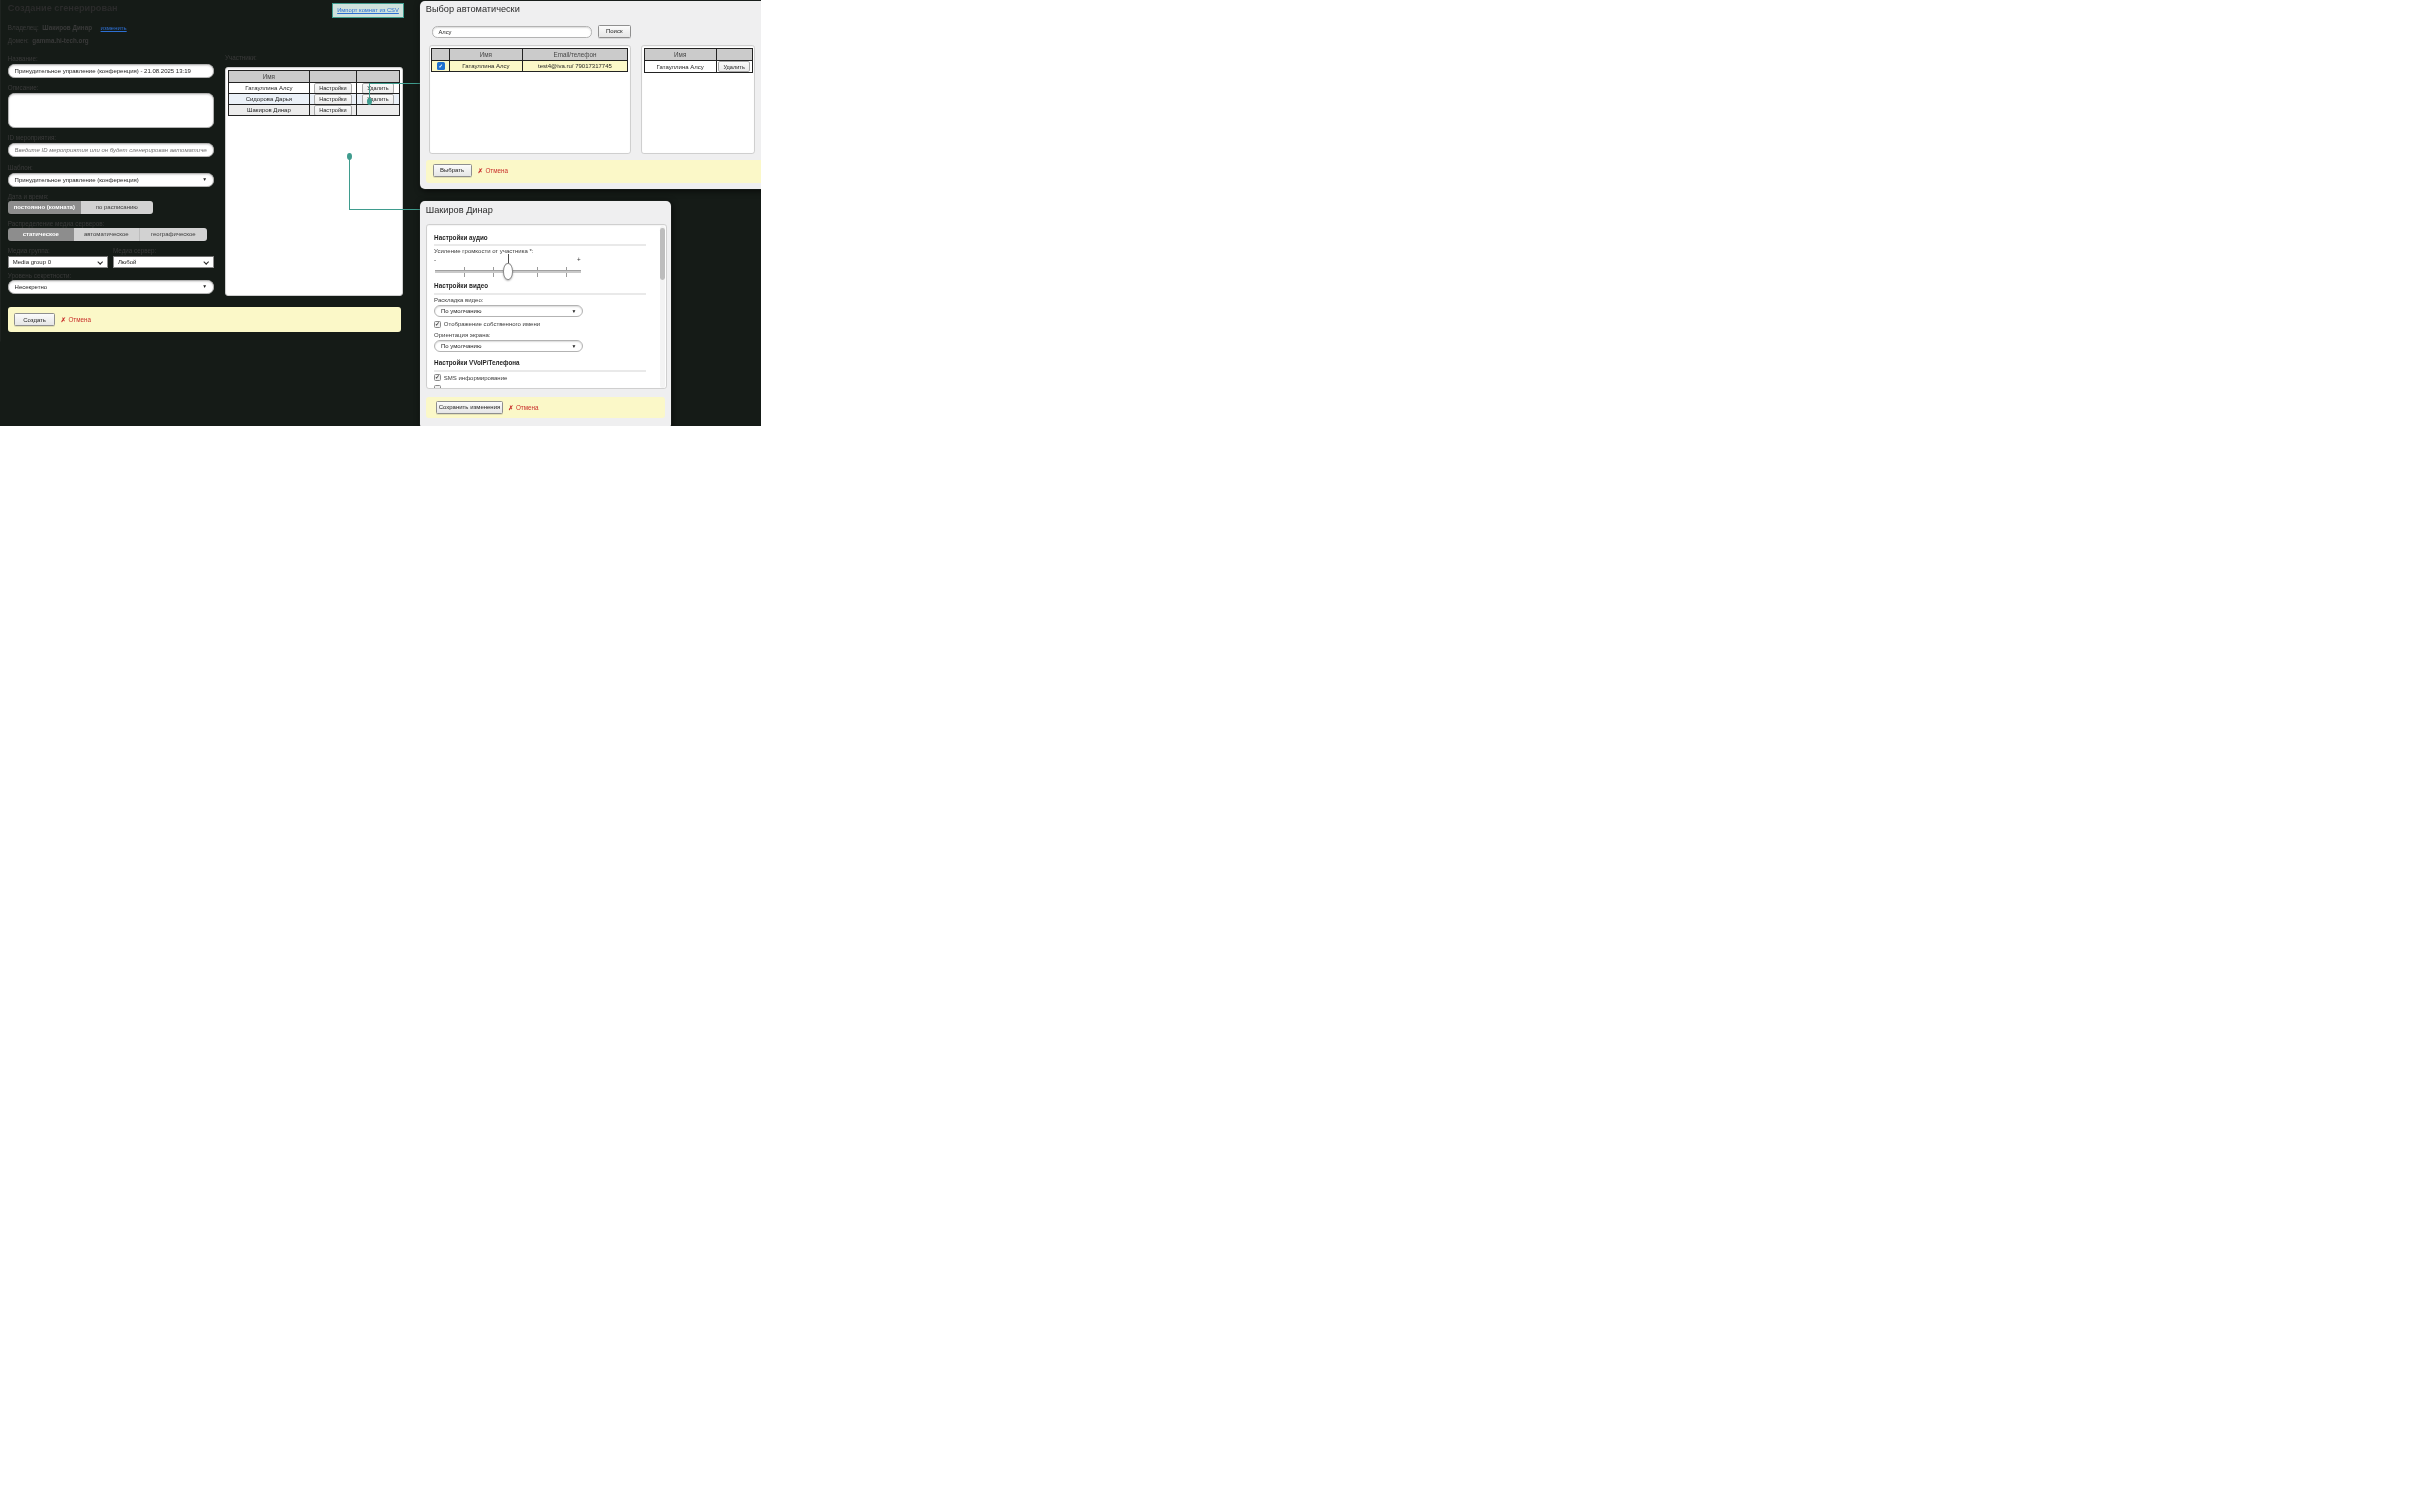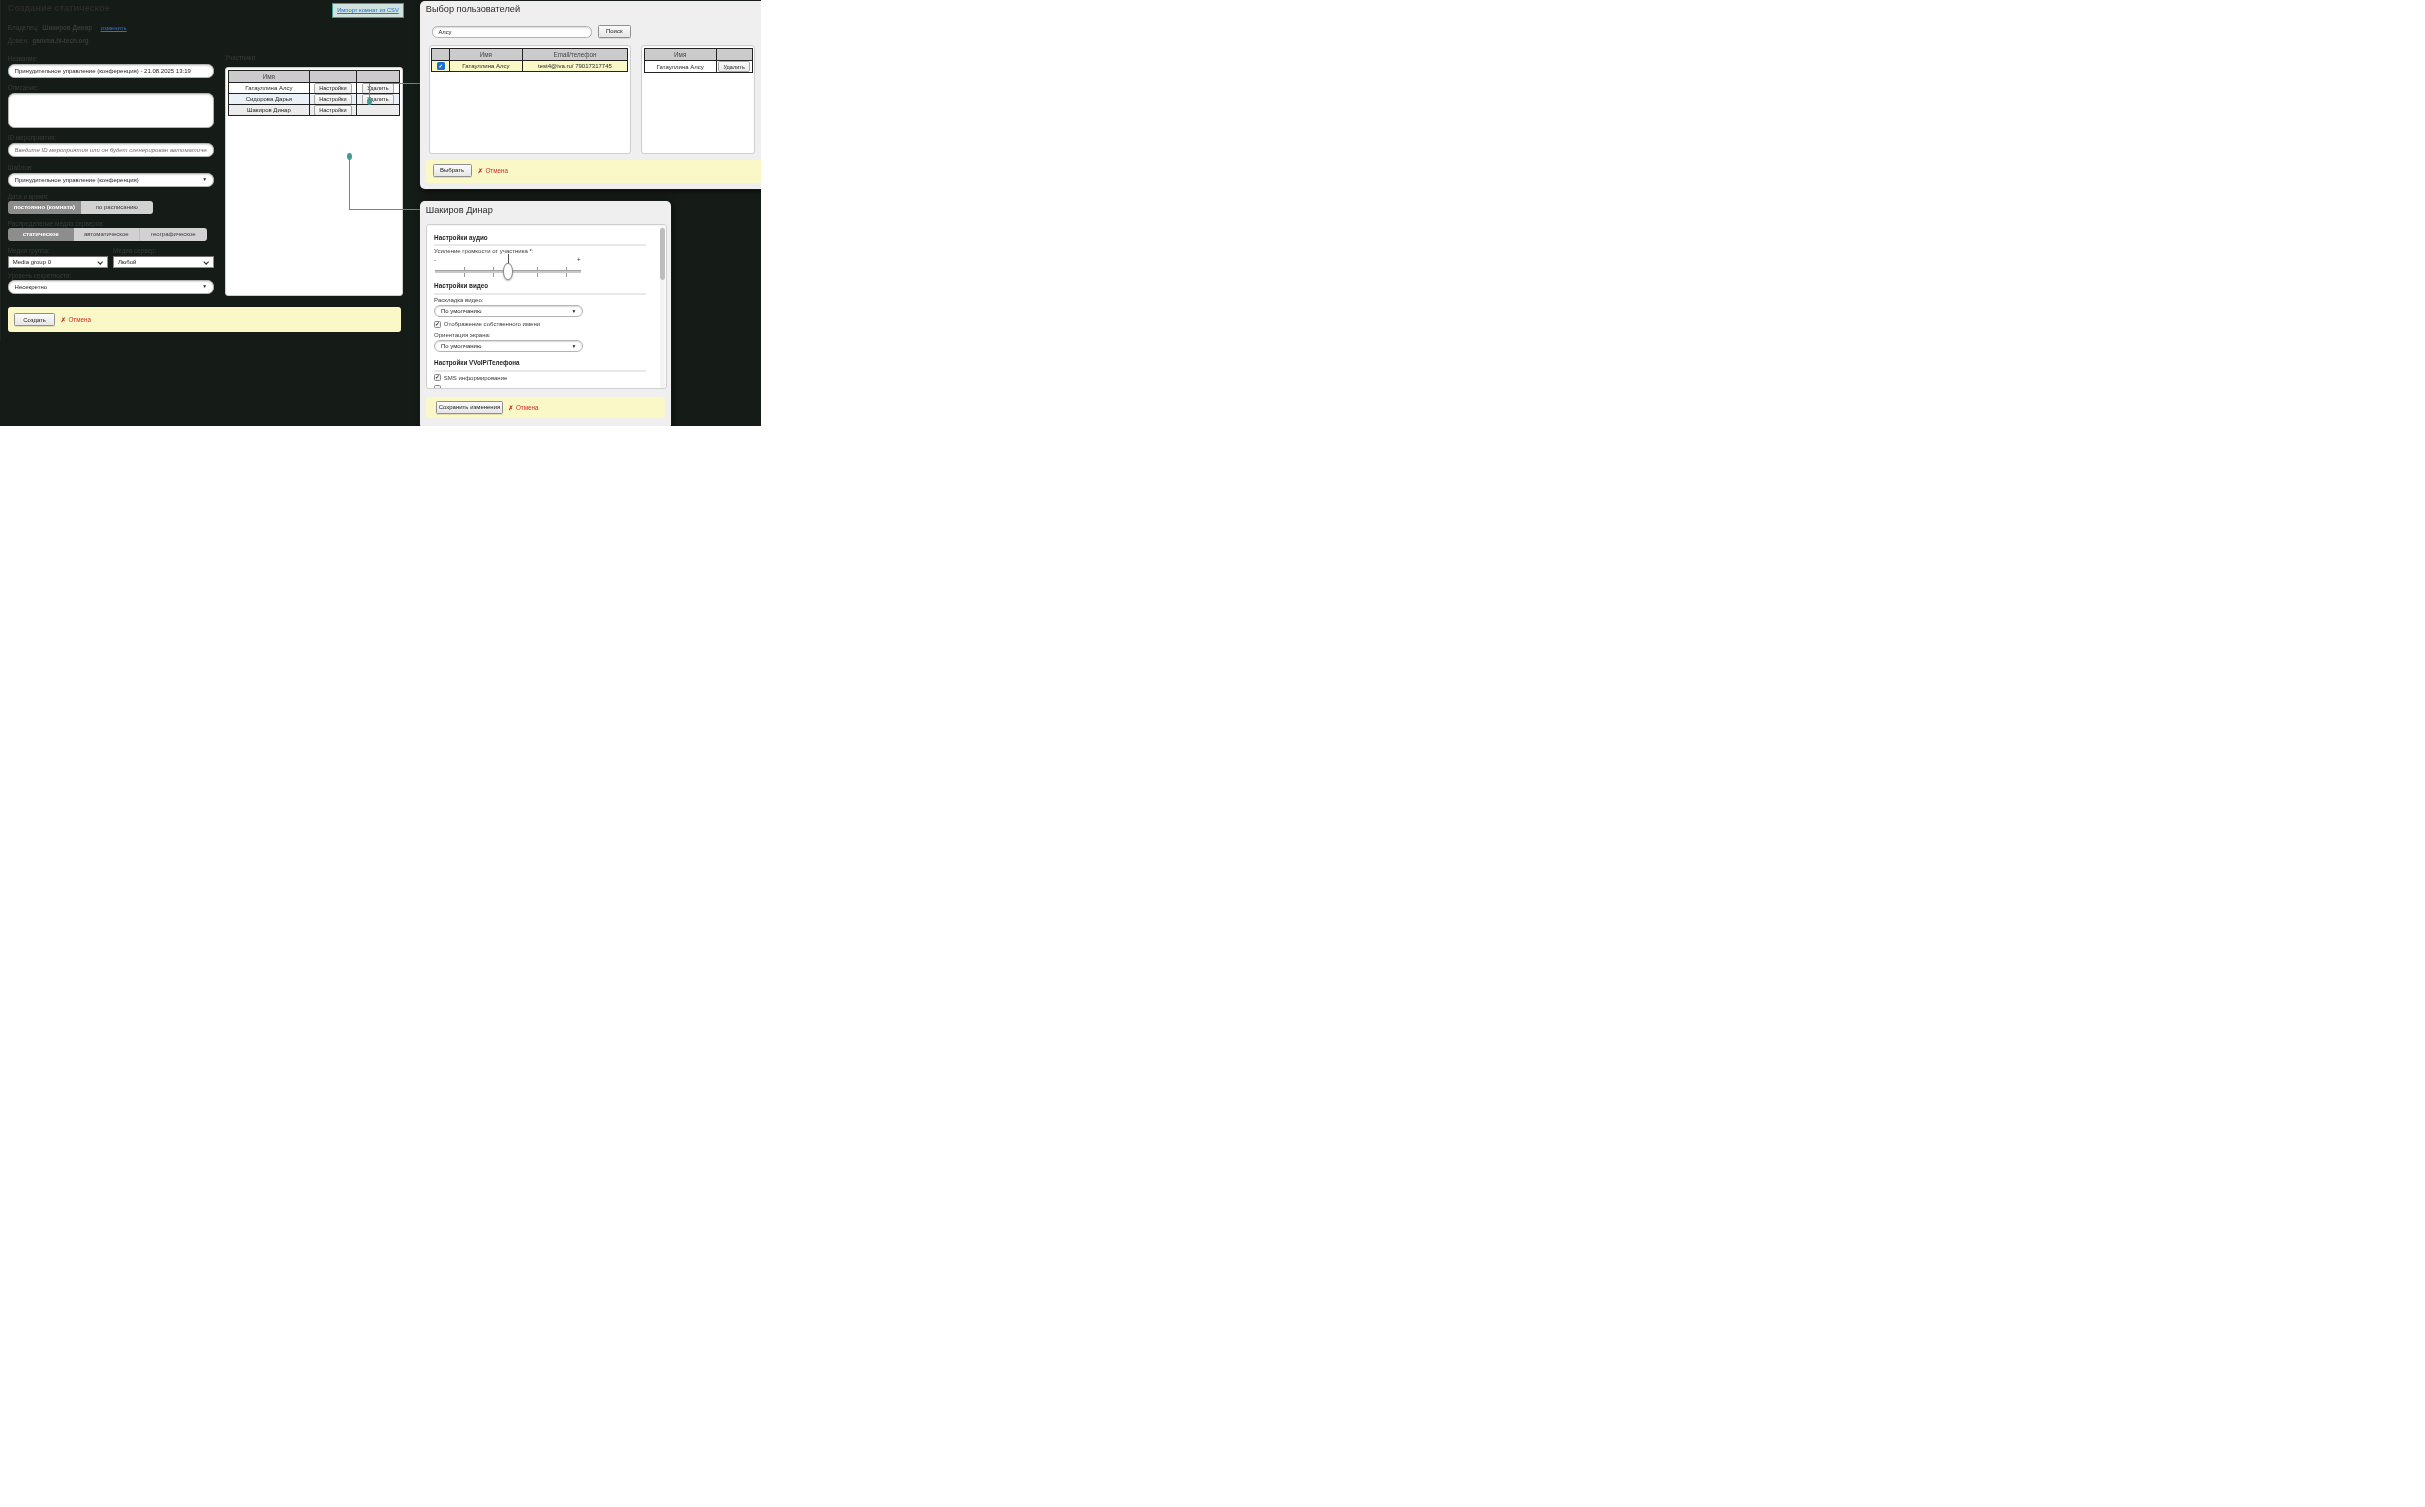--- a/index.html
+++ b/index.html
@@ -59,21 +59,21 @@
   .conn-dot{position:absolute;width:4.9px;height:6.8px;border-radius:50%;background:#3f9c8e;}
   .ticks{position:absolute;height:3.4px;width:146px;
     background:repeating-linear-gradient(to right,#9a9a9a 0 0.5px,transparent 0.5px 14.6px);}
 </style>
 </head>
 <body>
 
 <div id="screen">
 
   <div class="panel" style="left:0;top:97;width:843;height:341px;">
-    <div class="ttl" style="left:7.8px;top:2.9px;">Создание статическое</div>
+    <div class="ttl" style="left:7.8px;top:2.9px;">Создание сгенерирован</div>
 
     <div class="abs" style="left:332px;top:2.9px;width:70px;height:13px;border:1px solid #3f9c8e;background:#cfe2dd;display:flex;align-items:center;justify-content:center;">
       <span class="link" style="font-size:5.8px;">Импорт комнат из CSV</span>
     </div>
 
     <div class="lbl" style="left:7.8px;top:24px;">
       <span>Владелец:</span>
       <b style="margin-left:1.9px;">Шакиров Динар</b>
       <span class="link" style="margin-left:6.8px;font-size:6px;">изменить</span>
     </div>
@@ -172,21 +172,21 @@
 
   <div class="conn" style="left:369px;top:83px;width:1px;height:18.4px;"></div>
   <div class="conn" style="left:369px;top:83px;width:51px;height:1px;"></div>
   <div class="conn-dot" style="left:367px;top:98px;"></div>
 
   <div class="conn" style="left:349px;top:156px;width:1px;height:53px;"></div>
   <div class="conn" style="left:349px;top:209px;width:71px;height:1px;"></div>
   <div class="conn-dot" style="left:347px;top:153px;"></div>
 
   <div class="panel" style="left:420px;top:1px;width:347px;height:188px;">
-    <div class="ttl" style="left:5.8px;top:2.9px;font-weight:500;">Выбор пользователей</div>
+    <div class="ttl" style="left:5.8px;top:2.9px;font-weight:500;">Выбор автоматически</div>
 
     <input class="inputbox" style="left: 11.6px; top: 25px; width: 160px; height: 11.6px; border-radius: 5.3px; font-size: 5.8px;" value="Алсу">
     <div class="btn" style="left:178px;top:24px;width:32.5px;height:12.6px;">Поиск</div>
 
     <div class="whitebox" style="left:8.7px;top:44px;width:200px;height:107px;">
       <div class="tbl" style="left:1.5px;top:1.5px;width:197px;">
         <div class="tr">
           <div class="td th" style="width:18px;height:12.6px;"></div>
           <div class="td th" style="width:73px;height:12.6px;">Имя</div>
           <div class="td th" style="width:106px;height:12.6px;">Email/телефон</div>

